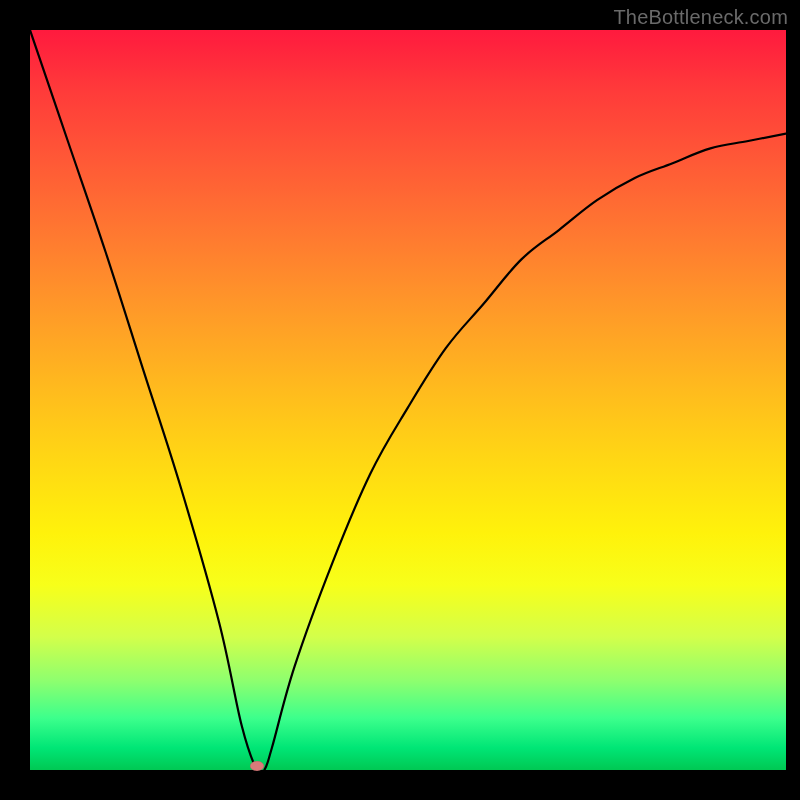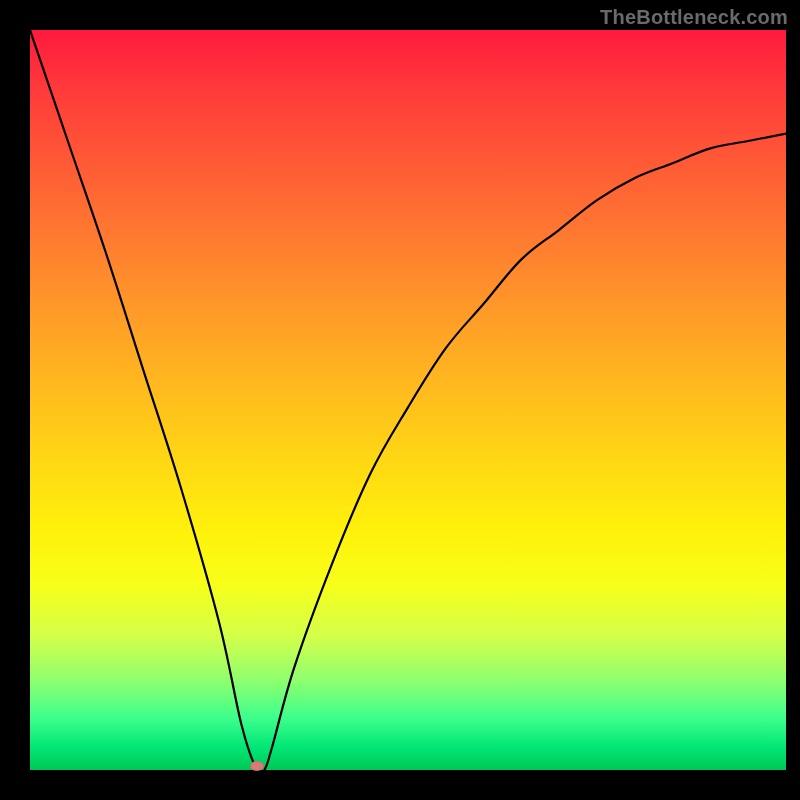--- a/index.html
+++ b/index.html
@@ -38,21 +38,21 @@
       #00e676 97%,
       #00c853 100%
     );
   }
   .watermark {
     position: absolute;
     top: 6px;
     right: 12px;
     color: #6a6a6a;
     font-size: 20px;
-    font-weight: 700;
+    font-weight: 400;
     letter-spacing: 0.2px;
     user-select: none;
   }
   svg.curve {
     position: absolute;
     left: 0;
     top: 0;
   }
   .dot {
     position: absolute;

